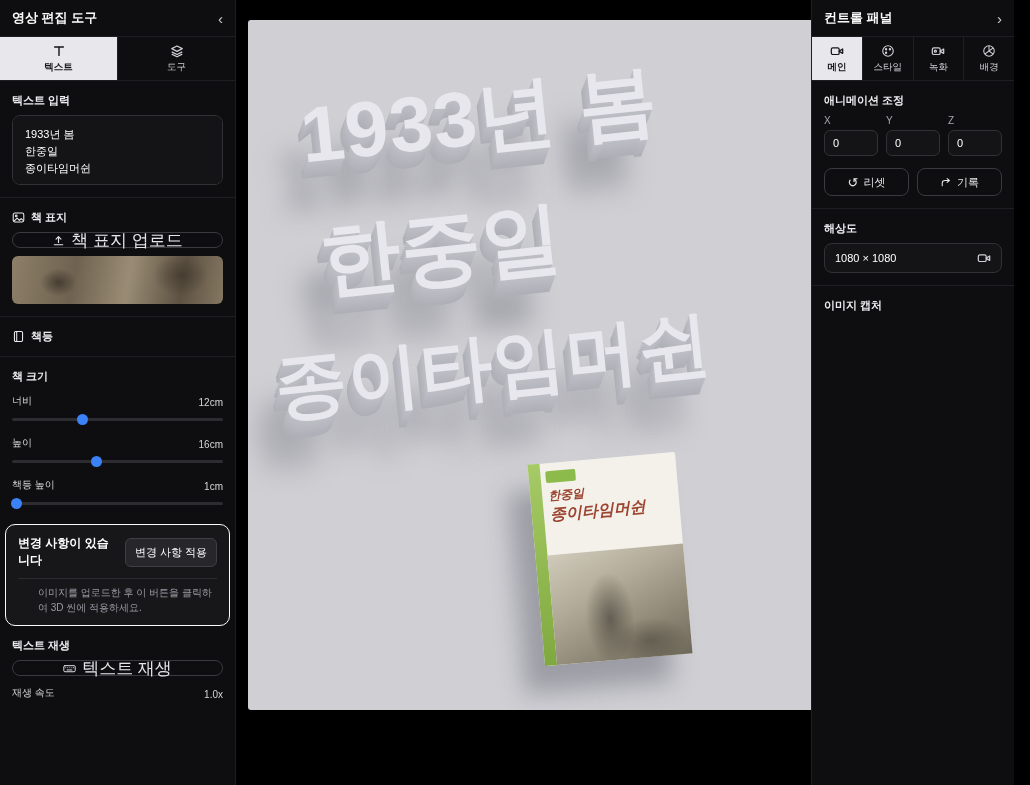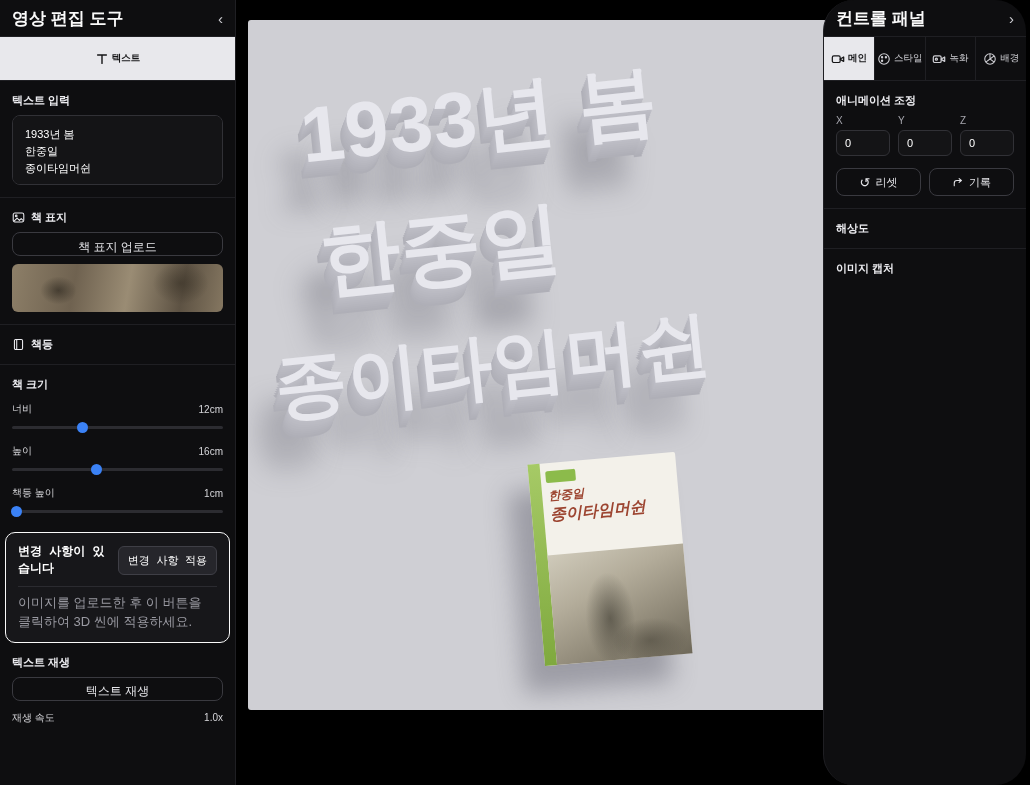--- a/index.html
+++ b/index.html
@@ -12,33 +12,33 @@
     color:#e6e6ea;
   }
   svg { display:block; }
 
   
   .left-panel {
     position:absolute; left:0; top:0; bottom:0; width:236px;
     background:#0e0e10; border-right:1px solid #1f1f23;
   }
   .right-panel {
-    position:absolute; right:4px; top:0; bottom:0; width:203px;
-    background:#0e0e10; border-left:1px solid #1f1f23;border-radius:31px;
+    position:absolute; right:16px; top:0; bottom:0; width:203px;
+    background:#0e0e10; border-left:1px solid #1f1f23;
   }
   .panel-header {
     height:37px; display:flex; align-items:center; justify-content:space-between;
     padding:0 12px; border-bottom:1px solid #1f1f23;
   }
-  .panel-title { font-size:17px; font-weight:bold; color:#fafafa; }
+  .panel-title { font-size:13px; font-weight:bold; color:#fafafa; }
   .chevron { color:#cfcfd4; font-size:15px; cursor:pointer; line-height:1; }
 
   .tabs { display:flex; border-bottom:1px solid #1f1f23; height:44px; }
   .tab {
-    flex:1; display:flex; align-items:center; justify-content:center;
+    flex:1; display:flex; flex-direction:column; align-items:center; justify-content:center;
     gap:3px; font-size:9.5px; color:#cfcfd4; background:#0e0e10;
     border-right:1px solid #1f1f23; cursor:pointer;
   }
   .tab:last-child { border-right:none; }
   .tab.active { background:#e8e8ec; color:#141416; font-weight:bold; }
   .tab svg { width:14px; height:14px; }
 
   .section-label {
     font-size:11px; font-weight:bold; color:#ececf0;
     margin:12px 12px 7px; display:flex; align-items:center; gap:6px;
@@ -47,56 +47,56 @@
   .divider { height:1px; background:#1f1f23; margin:12px 0; }
 
   .textarea {
     display:block; width:calc(100% - 24px); margin:0 12px;
     background:#141416; border:1px solid #313136; border-radius:8px;
     color:#fff; font-size:11px; line-height:1.55; padding:10px 12px;
     height:70px; resize:none; font-family:inherit;
   }
   .btn-outline {
     display:flex; align-items:center; justify-content:center; gap:6px;
-    height:24px; margin:0 12px; width:calc(100% - 24px);
+    height:16px; margin:0 12px; width:calc(100% - 24px);
     border:1px solid #3a3a40; border-radius:8px; background:transparent;
-    color:#e6e6ea; font-size:12px; cursor:pointer; font-family:inherit;flex-direction:column;
+    color:#e6e6ea; font-size:17px; cursor:pointer; font-family:inherit;
   }
   .btn-outline svg { width:13px; height:13px; }
   .thumb {
     margin:8px 12px; height:48px; border-radius:6px;
     background:
       radial-gradient(26px 20px at 22% 55%, rgba(30,26,20,.55), rgba(30,26,20,0) 70%),
       radial-gradient(40px 30px at 80% 40%, rgba(46,40,30,.5), rgba(46,40,30,0) 70%),
       linear-gradient(100deg, #8d7f68 0%, #6f6250 30%, #9a8c74 55%, #5d5243 80%, #857761 100%);
   }
 
   .size-row {
-    display:flex; justify-content:space-between; align-items:center;
+    display:flex; justify-content:space-between; align-items:flex-end;
     margin:10px 12px 0; font-size:10px; color:#d6d6da;
   }
   .slider { position:relative; height:13px; margin:5px 12px 0; }
   .slider-track { position:absolute; top:5px; left:0; right:0; height:3px; background:#2c2c31; border-radius:2px; }
   .slider-handle {
     position:absolute; top:1px; width:11px; height:11px; border-radius:50%;
     background:#3b82f6; margin-left:-5px; cursor:pointer;
   }
 
   .card {
     margin:14px 5px 0; border:1px solid #fafafa; border-radius:10px;
     background:#17171a; padding:10px 12px;
   }
-  .card-head { display:flex; align-items:center; justify-content:space-between; gap:8px;font-family:Liberation Mono, monospace; }
+  .card-head { display:flex; align-items:center; justify-content:space-between; gap:8px; }
   .card-title { font-size:12px; font-weight:bold; color:#fff; }
   .card-btn {
     background:#26262b; border:1px solid #3f3f46; color:#fff; font-size:11px;
     border-radius:6px; padding:6px 9px; cursor:pointer; font-family:inherit; white-space:nowrap;
   }
   .card-divider { height:1px; background:#2b2b30; margin:9px 0 7px; }
-  .card-desc { font-size:13px; color:#9a9aa2; line-height:1.45; }
+  .card-desc { font-size:10px; color:#9a9aa2; line-height:1.45;margin-left:20px; }
 
   
   .canvas {
     position:absolute; left:248px; top:20px; width:579px; height:690px;
     background:#cfcfd4; border-radius:3px; overflow:hidden;
   }
   .text3d {
     position:absolute; font-weight:bold; color:#e7e7ed; white-space:nowrap;
     transform:rotate(-6deg); letter-spacing:1px;
     text-shadow:
@@ -171,20 +171,28 @@
     <span class="panel-title">영상 편집 도구</span>
     <span class="chevron">‹</span>
   </div>
 
   <div class="tabs">
     <div class="tab active">
       <svg viewBox="0 0 16 16" fill="none" stroke="currentColor" stroke-width="1.6" stroke-linecap="round">
           <path d="M3 3.5h10M8 3.5v9.5"></path>
         </svg>
       <span>텍스트</span>
+    </div>
+    <div class="tab">
+      <svg viewBox="0 0 16 16" fill="none" stroke="currentColor" stroke-width="1.4" stroke-linejoin="round">
+          <path d="M8 2.2l6 3.1-6 3.1-6-3.1z"></path>
+          <path d="M2 9l6 3 6-3"></path>
+          <path d="M2 11.6l6 3 6-3"></path>
+        </svg>
+      <span>도구</span>
     </div>
   </div>
 
   <div class="section-label">텍스트 입력</div>
   <textarea class="textarea" style="">1933년 봄
 한중일
 종이타임머쉰</textarea>
 
   <div class="divider"></div>
 
@@ -352,17 +360,24 @@
           <path d="M3 13V9.5A3.5 3.5 0 016.5 6H12"></path>
           <path d="M9.5 3.5L12.5 6l-3 2.5"></path>
         </svg>
       <span>기록</span>
     </button>
   </div>
 
   <div class="divider"></div>
 
   <div class="section-label">해상도</div>
+  <div class="res-box">
+    <span>1080 × 1080</span>
+    <svg viewBox="0 0 16 16" fill="none" stroke="currentColor" stroke-width="1.4" stroke-linejoin="round">
+        <rect x="1.5" y="4.5" width="9" height="7.5" rx="1.8"></rect>
+        <path d="M10.5 8l4-2.3v5L10.5 8.4z"></path>
+      </svg>
+  </div>
 
   <div class="divider"></div>
 
   <div class="section-label">이미지 캡처</div>
 </aside>
 
 </body></html>

